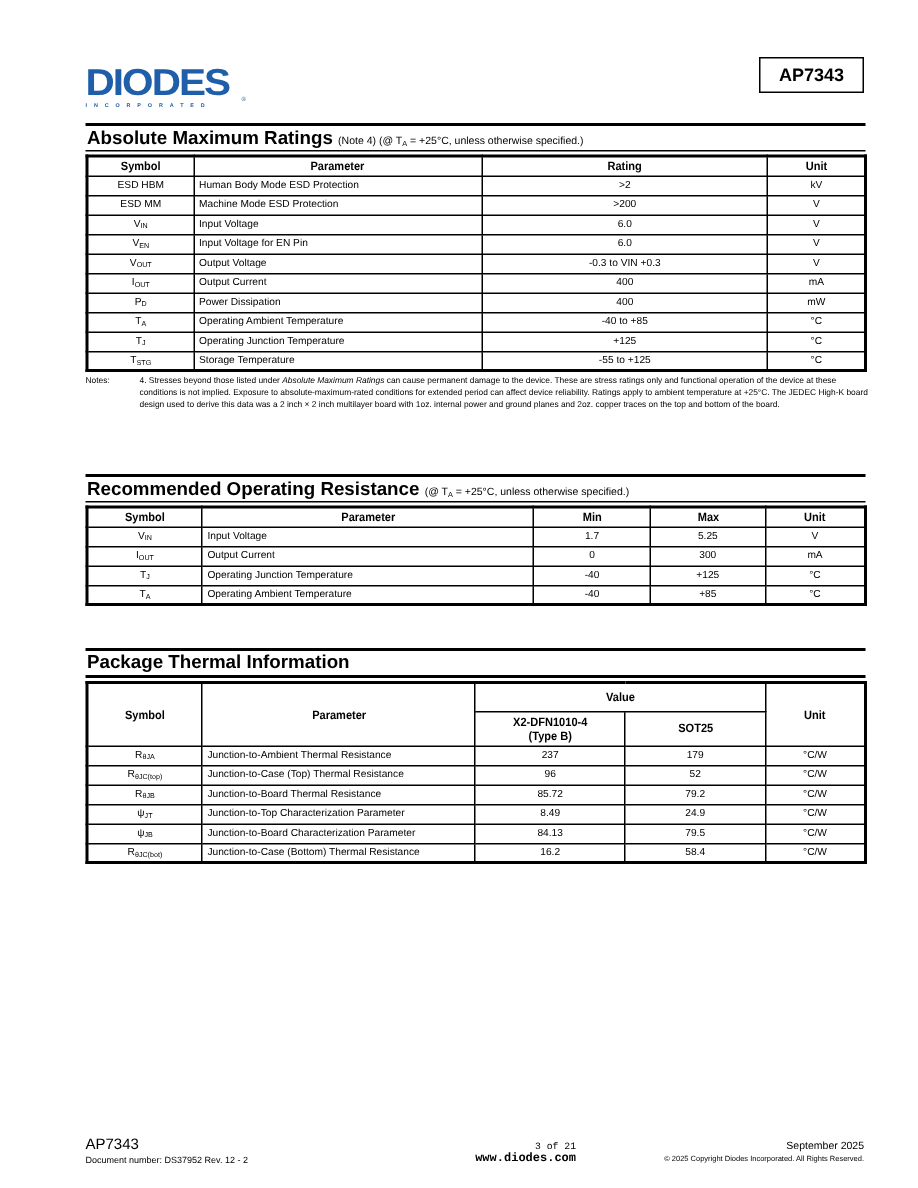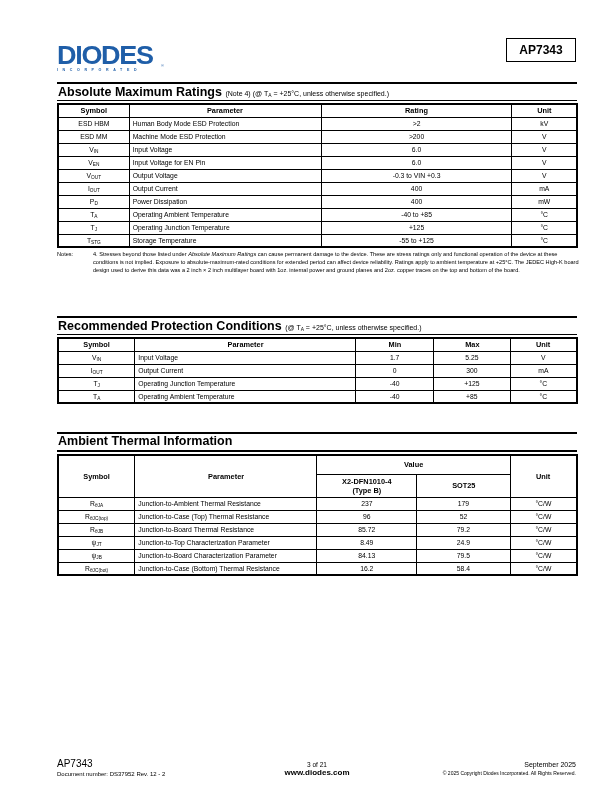--- a/index.html
+++ b/index.html
@@ -24,21 +24,21 @@
   th { font-weight: bold; font-size: 8px; font-family: "Liberation Sans", sans-serif; transform: scaleX(0.92); }
   td.left { text-align: left; }
 
   .notes { position: absolute; left: 57px; top: 250px; width: 525px; font-size: 5.6px; line-height: 8.2px; }
   .notes .label { position: absolute; left: 0; top: 0; }
   .notes .text { position: absolute; left: 36px; top: 0; width: 490px; }
 
   .footer-left { position: absolute; left: 57px; top: 759px; }
   .footer-part { font-size: 10px; line-height: 10px; }
   .footer-doc { font-size: 6px; margin-top: 2px; }
-  .footer-center { position: absolute; left: 250px; top: 761px; width: 134px; text-align: center; }
+  .footer-center { position: absolute; left: 250px; top: 761px; width: 134px; text-align: right; font-family: Liberation Mono, monospace; }
   .footer-page { font-size: 6.5px; line-height: 7px; }
   .footer-url { font-size: 8px; font-weight: bold; }
   .footer-right { position: absolute; right: 36px; top: 761px; text-align: right; }
   .footer-date { font-size: 7px; line-height: 8px; }
   .footer-copy { font-size: 5px; margin-top: 1px; }
 </style>
 </head>
 <body>
 
 <div class="logo">
@@ -134,21 +134,21 @@
     </tbody>
 </table>
 
 <div class="notes">
   <span class="label">Notes:</span>
   <div class="text"><span>4. Stresses beyond those listed under </span><i>Absolute Maximum Ratings</i><span> can cause permanent damage to the device. These are stress ratings only and functional operation of the device at these conditions is not implied. Exposure to absolute-maximum-rated conditions for extended period can affect device reliability. Ratings apply to ambient temperature at +25°C. The JEDEC High-K board design used to derive this data was a 2 inch × 2 inch multilayer board with 1oz. internal power and ground planes and 2oz. copper traces on the top and bottom of the board.</span></div>
 </div>
 
 <div class="section-rule" style="top:316px;"></div>
 <div class="section-title" style="top:319px;">
-  <span>Recommended Protection Conditions</span>
+  <span>Recommended Operating Resistance</span>
   <span class="cond"><span>(@ T</span><span class="sub">A</span><span> = +25°C, unless otherwise specified.)</span></span>
 </div>
 <div class="section-rule-thin" style="top:334px;"></div>
 
 <table style="top:337px;">
   <colgroup>
       <col style="width:77px">
       <col style="width:222px">
       <col style="width:78px">
       <col style="width:77px">
@@ -189,21 +189,21 @@
         <td><span>T</span><span class="sub">A</span></td>
         <td class="left">Operating Ambient Temperature</td>
         <td>-40</td>
         <td>+85</td>
         <td>°C</td>
       </tr>
     </tbody>
 </table>
 
 <div class="section-rule" style="top:432px;"></div>
-<div class="section-title" style="top:434px;">Ambient Thermal Information</div>
+<div class="section-title" style="top:434px;">Package Thermal Information</div>
 <div class="section-rule" style="top:450px;"></div>
 
 <table style="top:454px;">
   <colgroup>
       <col style="width:77px">
       <col style="width:183px">
       <col style="width:100px">
       <col style="width:94px">
       <col style="width:67px">
     </colgroup>

